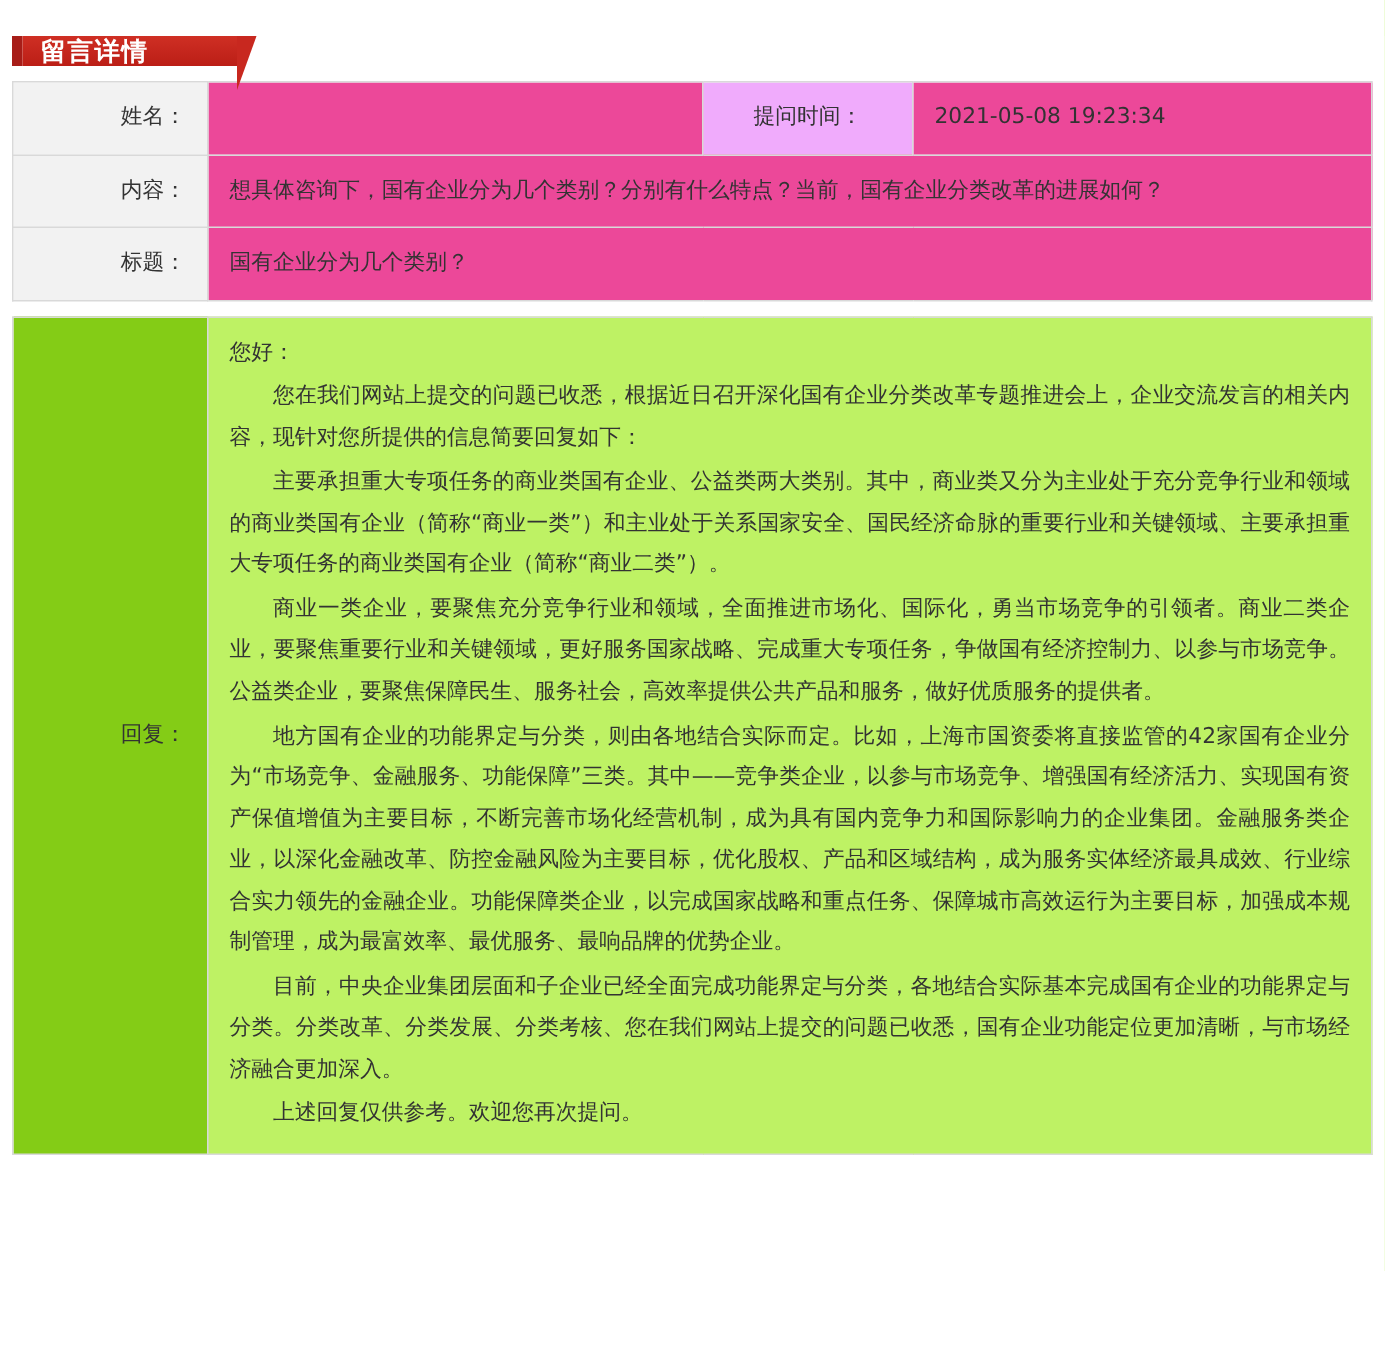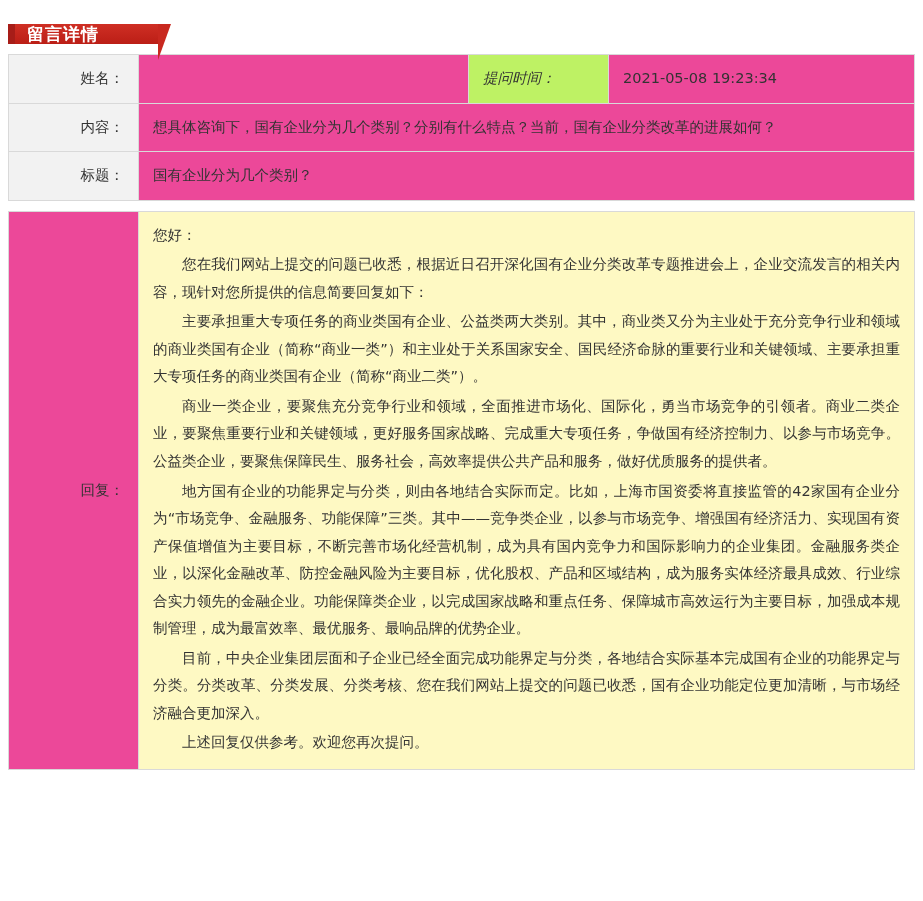--- a/index.html
+++ b/index.html
@@ -73,47 +73,46 @@
     line-height: 1.9;
   }
   .label-cell {
     background: #f2f2f2;
     text-align: right;
     color: #333333;
     width: 130px;
     white-space: nowrap;
   }
   .label-cell-wide {
-    background: #bef264;
-    text-align: left;
+    background: #f0abfc;
+    text-align: center;
     color: #333333;
     width: 145px;
     white-space: nowrap;
-    font-style: italic;
   }
   .value-cell {
     background: #ec4899;
     word-break: break-all;
   }
   .row-h {
     height: 46px;
   }
   .content-cell {
     line-height: 2.0;
   }
 
   
   .reply-label {
-    background: #ec4899;
+    background: #84cc16;
     text-align: right;
     vertical-align: middle;
     width: 130px;
   }
   .reply-body {
-    background: #fef9c3;
+    background: #bef264;
     padding: 14px 18px 18px 18px;
     line-height: 2.0;
     font-size: 14.5px;
     color: #333333;
   }
   .reply-body p {
     margin: 0 0 2px 0;
     text-align: justify;
   }
   .indent {

